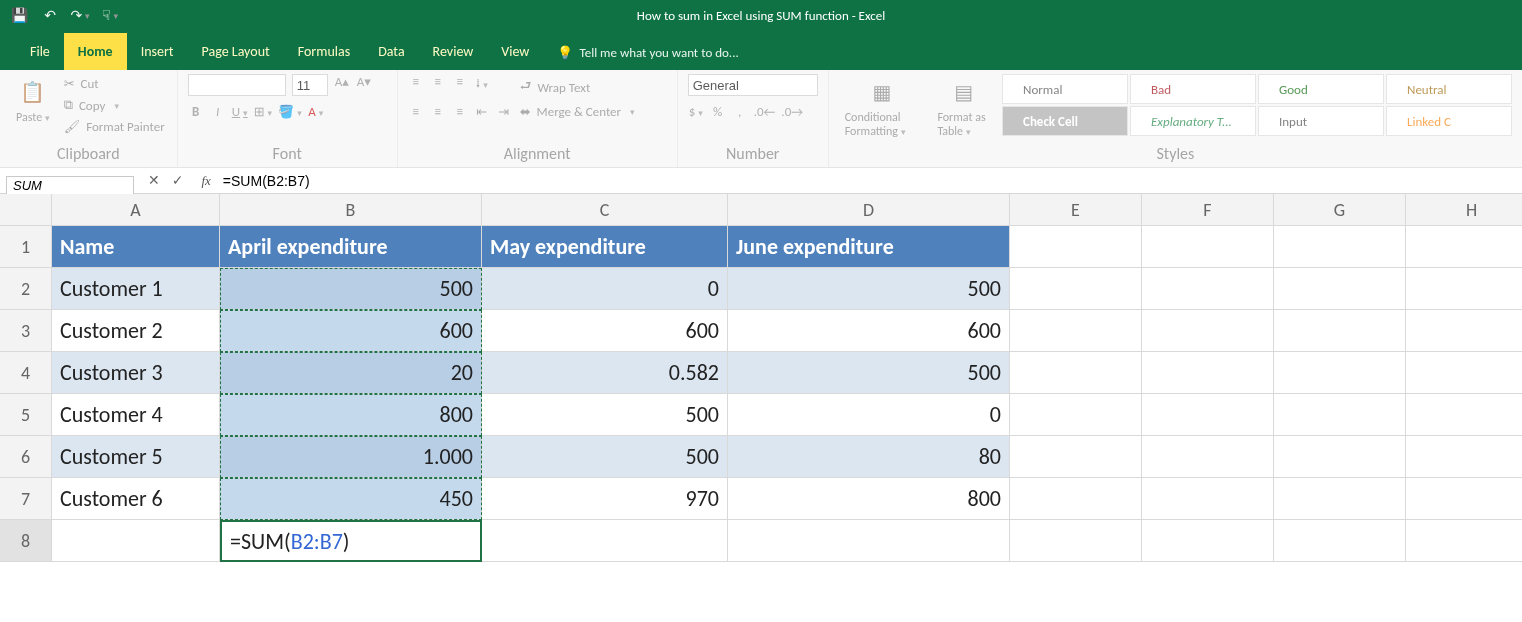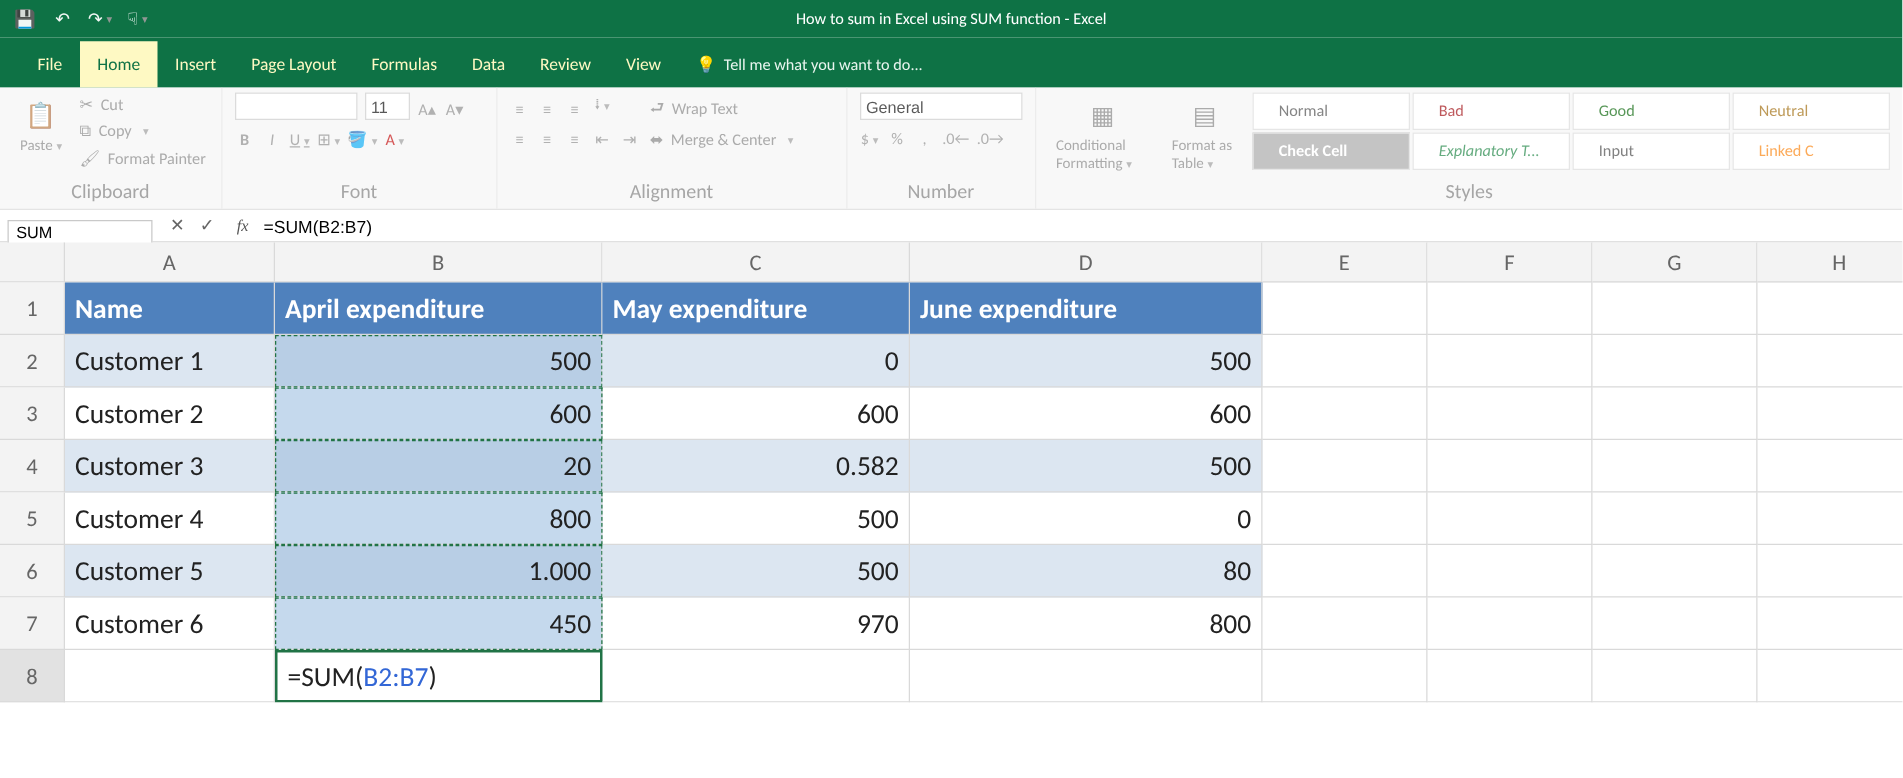--- a/index.html
+++ b/index.html
@@ -25,57 +25,57 @@
   position:absolute; left:0; right:0; text-align:center; font-size:13px;
   pointer-events:none;
 }
 .tabbar {
   background:#0e7245; display:flex; align-items:flex-end; height:40px;
   padding-left:16px; gap:0;
 }
 .tab {
   color:#fef9c3; padding:10px 14px 10px; font-size:14px; cursor:pointer;
 }
-.tab.active { background:#fef9c3; color:#0e7245; font-weight:400;margin-top:10px; }
+.tab.active { background:#fde047; color:#0e7245; font-weight:700;margin-top:10px; }
 .tellme { display:flex; align-items:center; color:#e9f5ef; gap:6px; padding:10px 14px; font-size:13px;}
 .ribbon {
   background:#f5f5f5; border-bottom:1px solid #d6d6d6; display:flex;
   height:98px; color:#7f7f7f;
 }
 .group { border-right:1px solid #e3e3e3; padding:4px 10px 2px; display:flex; flex-direction:column; justify-content:space-between;}
 .group .body { display:flex; gap:6px; align-items:flex-start;}
 .group .label { text-align:center; font-size:16px; color:#777; padding:2px 0;}
 .btn-col { display:flex; flex-direction:column; gap:2px; font-size:13px;}
 .sm { display:flex; align-items:center; gap:6px; padding:2px 2px; white-space:nowrap;}
 .big { display:flex; flex-direction:column; align-items:center; gap:2px; padding:2px 6px; font-size:12px;}
 .big .icn { width:32px; height:32px; display:flex; align-items:center; justify-content:center; font-size:20px;}
 .dd::after{content:"▾"; font-size:9px; margin-left:3px; color:#999;}
 .fontbox, .sizebox {
   border:1px solid #c9c9c9; background:#fff; height:22px; font-size:13px; padding:1px 4px;
 }
 .fontbox{width:98px;} .sizebox{width:36px;}
-.iconrow{display:flex; gap:6px; align-items:flex-end;}
+.iconrow{display:flex; gap:6px; align-items:flex-start;}
 .iconrow span{min-width:16px; text-align:center; font-size:13px; color:#888;}
 .stylegrid { display:grid; grid-template-columns:repeat(4,126px); gap:2px; }
 .stylecell {
   border:1px solid #d9d9d9; height:30px; display:flex; align-items:center;
   padding:0 20px; font-size:13px; background:#fff; color:#444;
 }
 .stylecell.bad{color:#9c0006;}
 .stylecell.good{color:#006100;}
 .stylecell.neutral{color:#9c6500;}
 .stylecell.check{background:#a5a5a5; color:#fff; font-weight:600;}
 .stylecell.expl{font-style:italic; color:#15803d;}
 .stylecell.input{color:#404040;text-align:right;}
 .stylecell.linked{color:#fa7d00;}
 .fx-bar{
   display:flex; align-items:center; height:26px; border-bottom:1px solid #d6d6d6;
   background:#fff;
 }
-.namebox{width:116px; border:1px solid #c9c9c9; margin:12px 4px 2px 6px; height:20px; padding:1px 6px; font-size:13px;}
+.namebox{width:128px; border:1px solid #c9c9c9; margin:12px 4px 2px 6px; height:20px; padding:1px 6px; font-size:13px;font-style:italic;}
 .fx-btns{display:flex; gap:12px; padding:0 10px; color:#666; align-items:center;}
 .fx-btns span{font-size:14px;}
 .fx-label{font-style:italic; font-family:"Segoe UI",serif; padding:0 8px 0 8px; color:#555;}
 .fx-input{flex:1; border:none; outline:none; font-size:14px; padding:2px 4px;}
 
 .sheet{display:grid; grid-template-columns:52px 168px 262px 246px 282px repeat(4,132px); user-select:none;}
 .colh, .rowh, .cell, .corner{
   border-right:1px solid #d9d9d9; border-bottom:1px solid #d9d9d9;
   display:flex; align-items:center; padding:0 8px; height:42px;
 }

